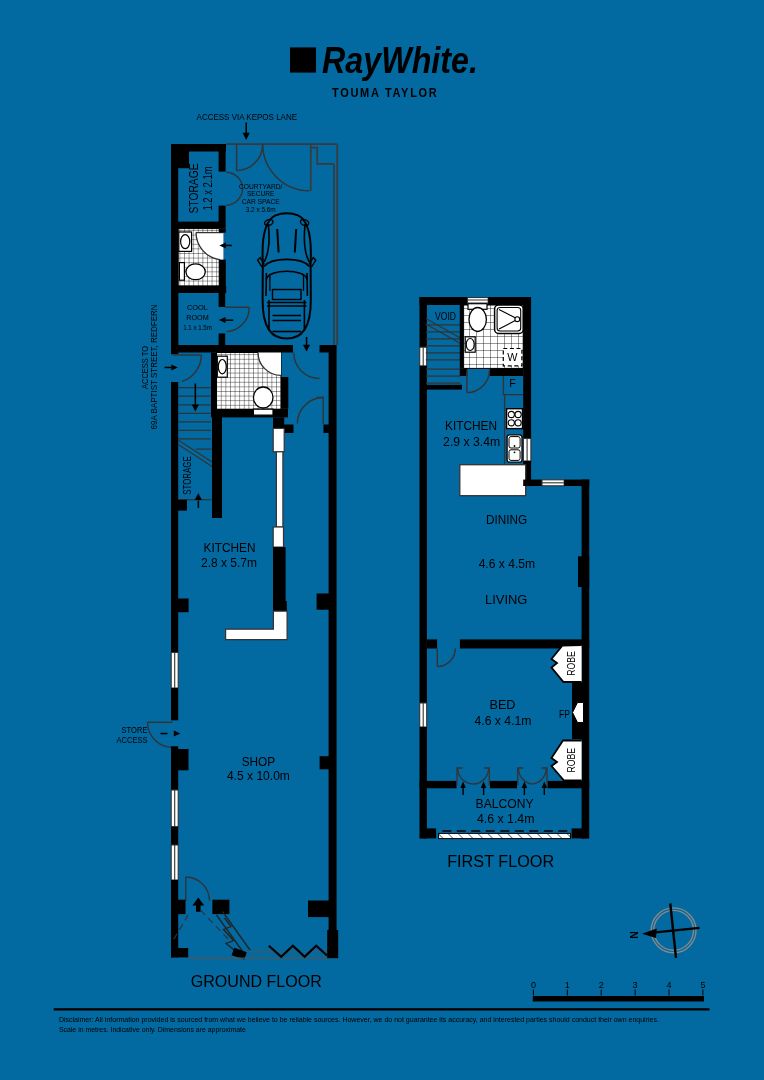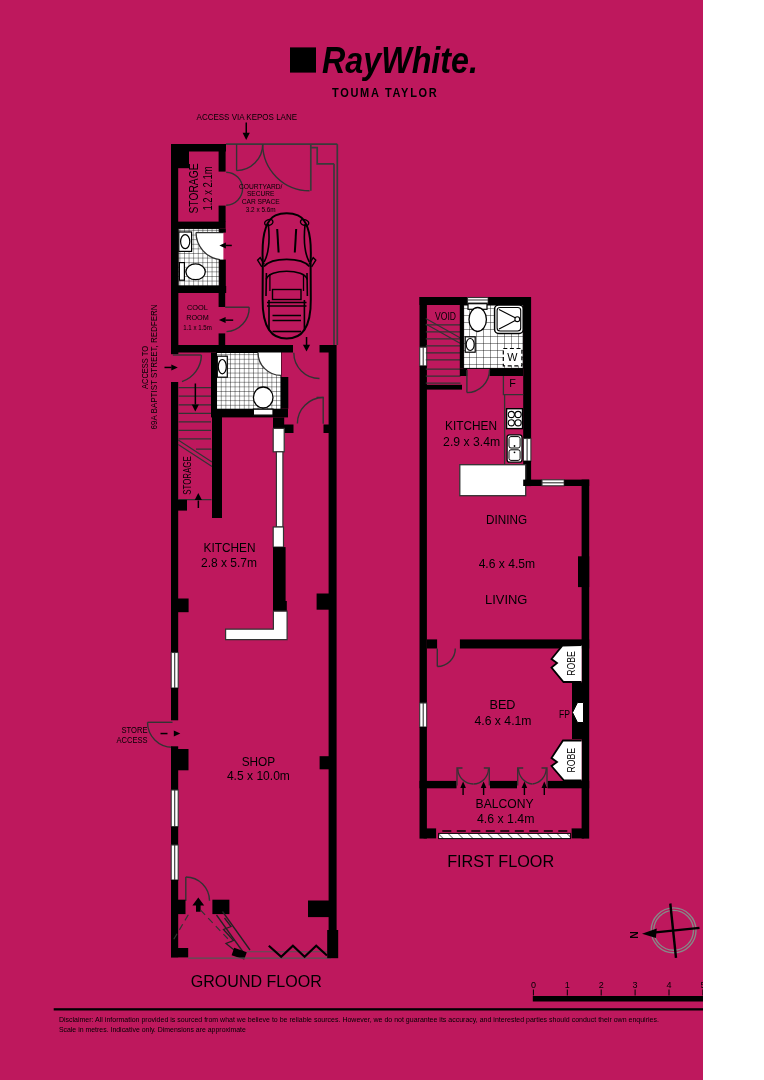--- a/index.html
+++ b/index.html
@@ -1,16 +1,16 @@
 <!DOCTYPE html>
 <html><head>
 <meta charset="utf-8">
 <style>
   html,body{margin:0;padding:0;background:#fff;}
-  #page{position:relative;width:703px;height:1080px;background:#be185d;overflow:hidden;
+  #page{position:relative;width:764px;height:1080px;background:#0369a1;overflow:hidden;
         font-family:"Liberation Sans", sans-serif;}
   svg{position:absolute;left:0;top:0;}
   text{font-family:"Liberation Sans", sans-serif;fill:#000;}
 </style>
 </head>
 <body>
 <div id="page">
 <svg width="764" height="1080" viewBox="0 0 764 1080">
 <defs>
 

